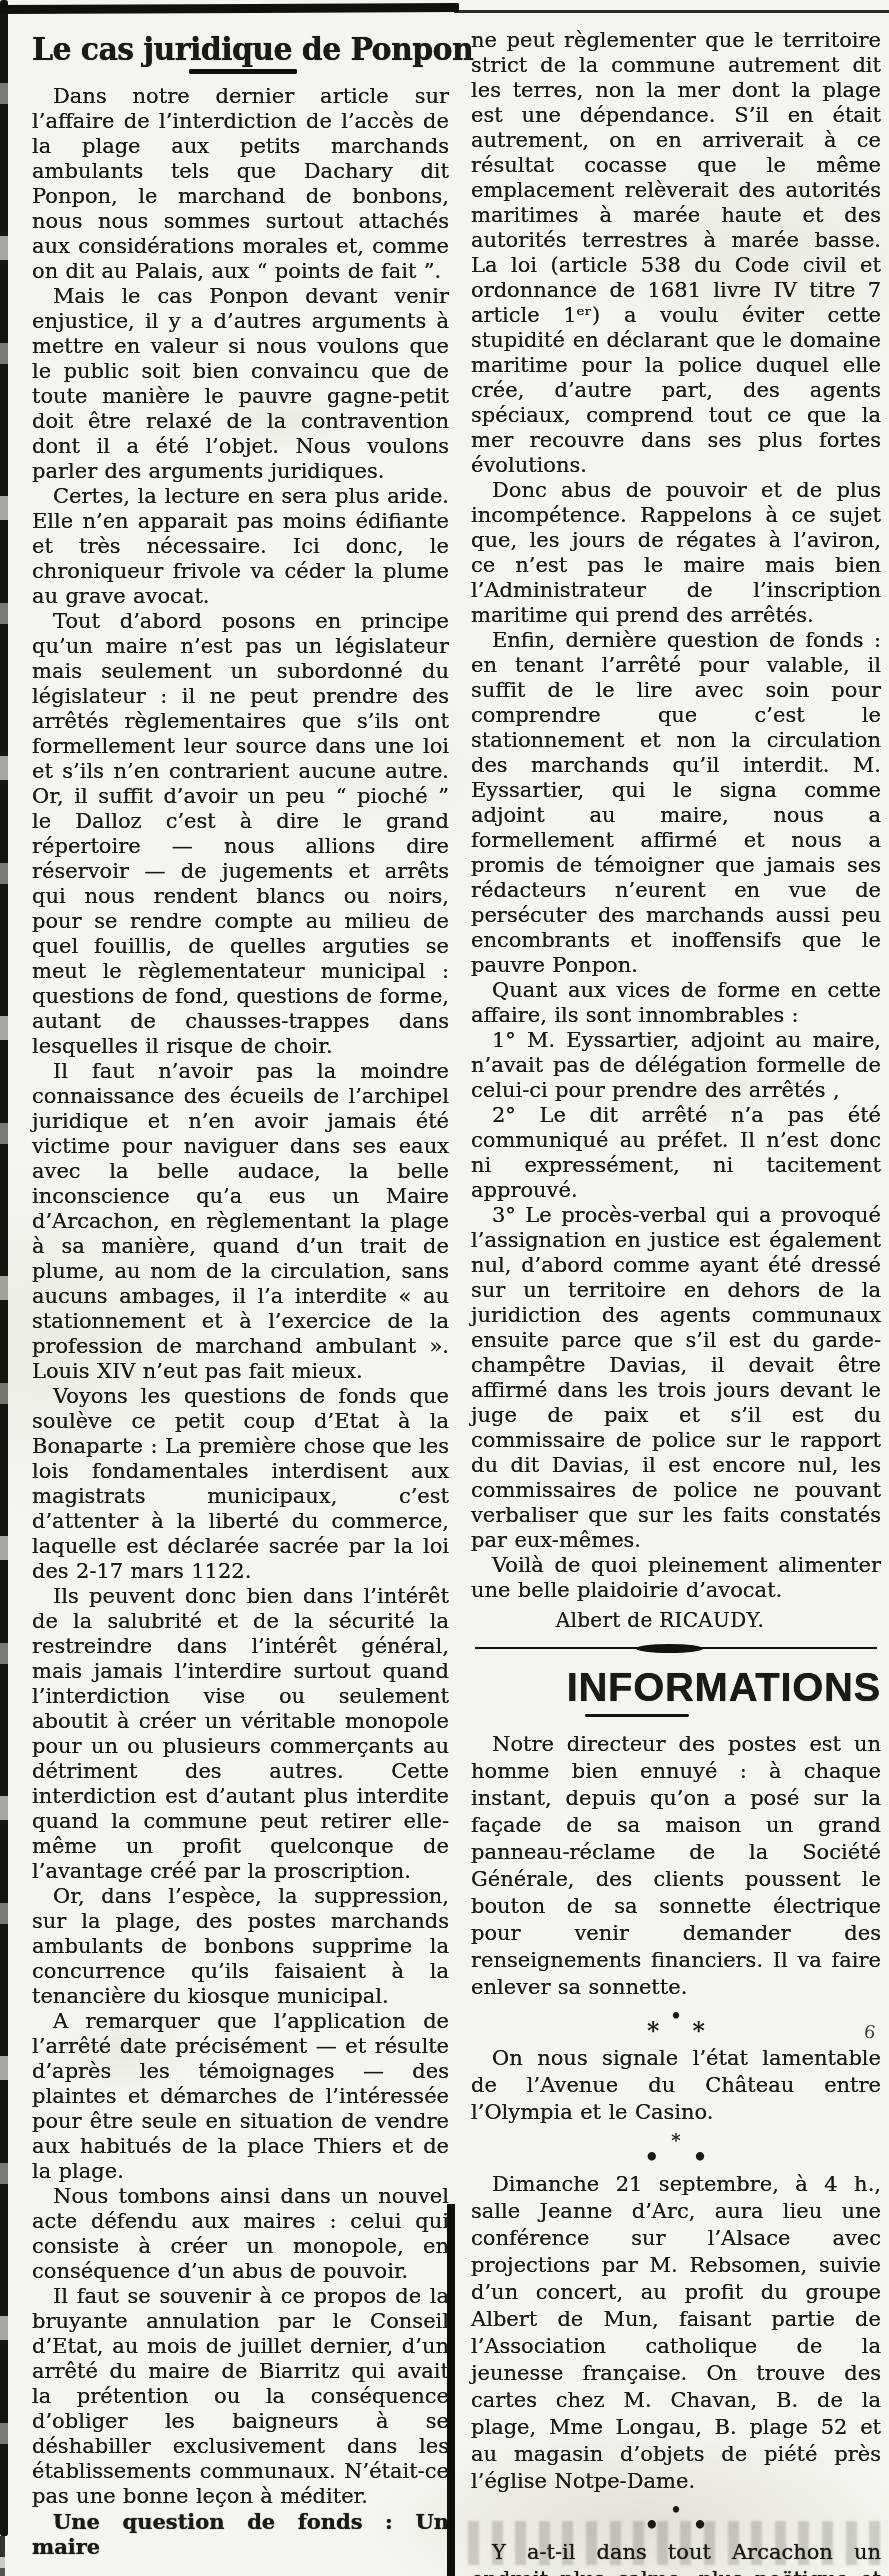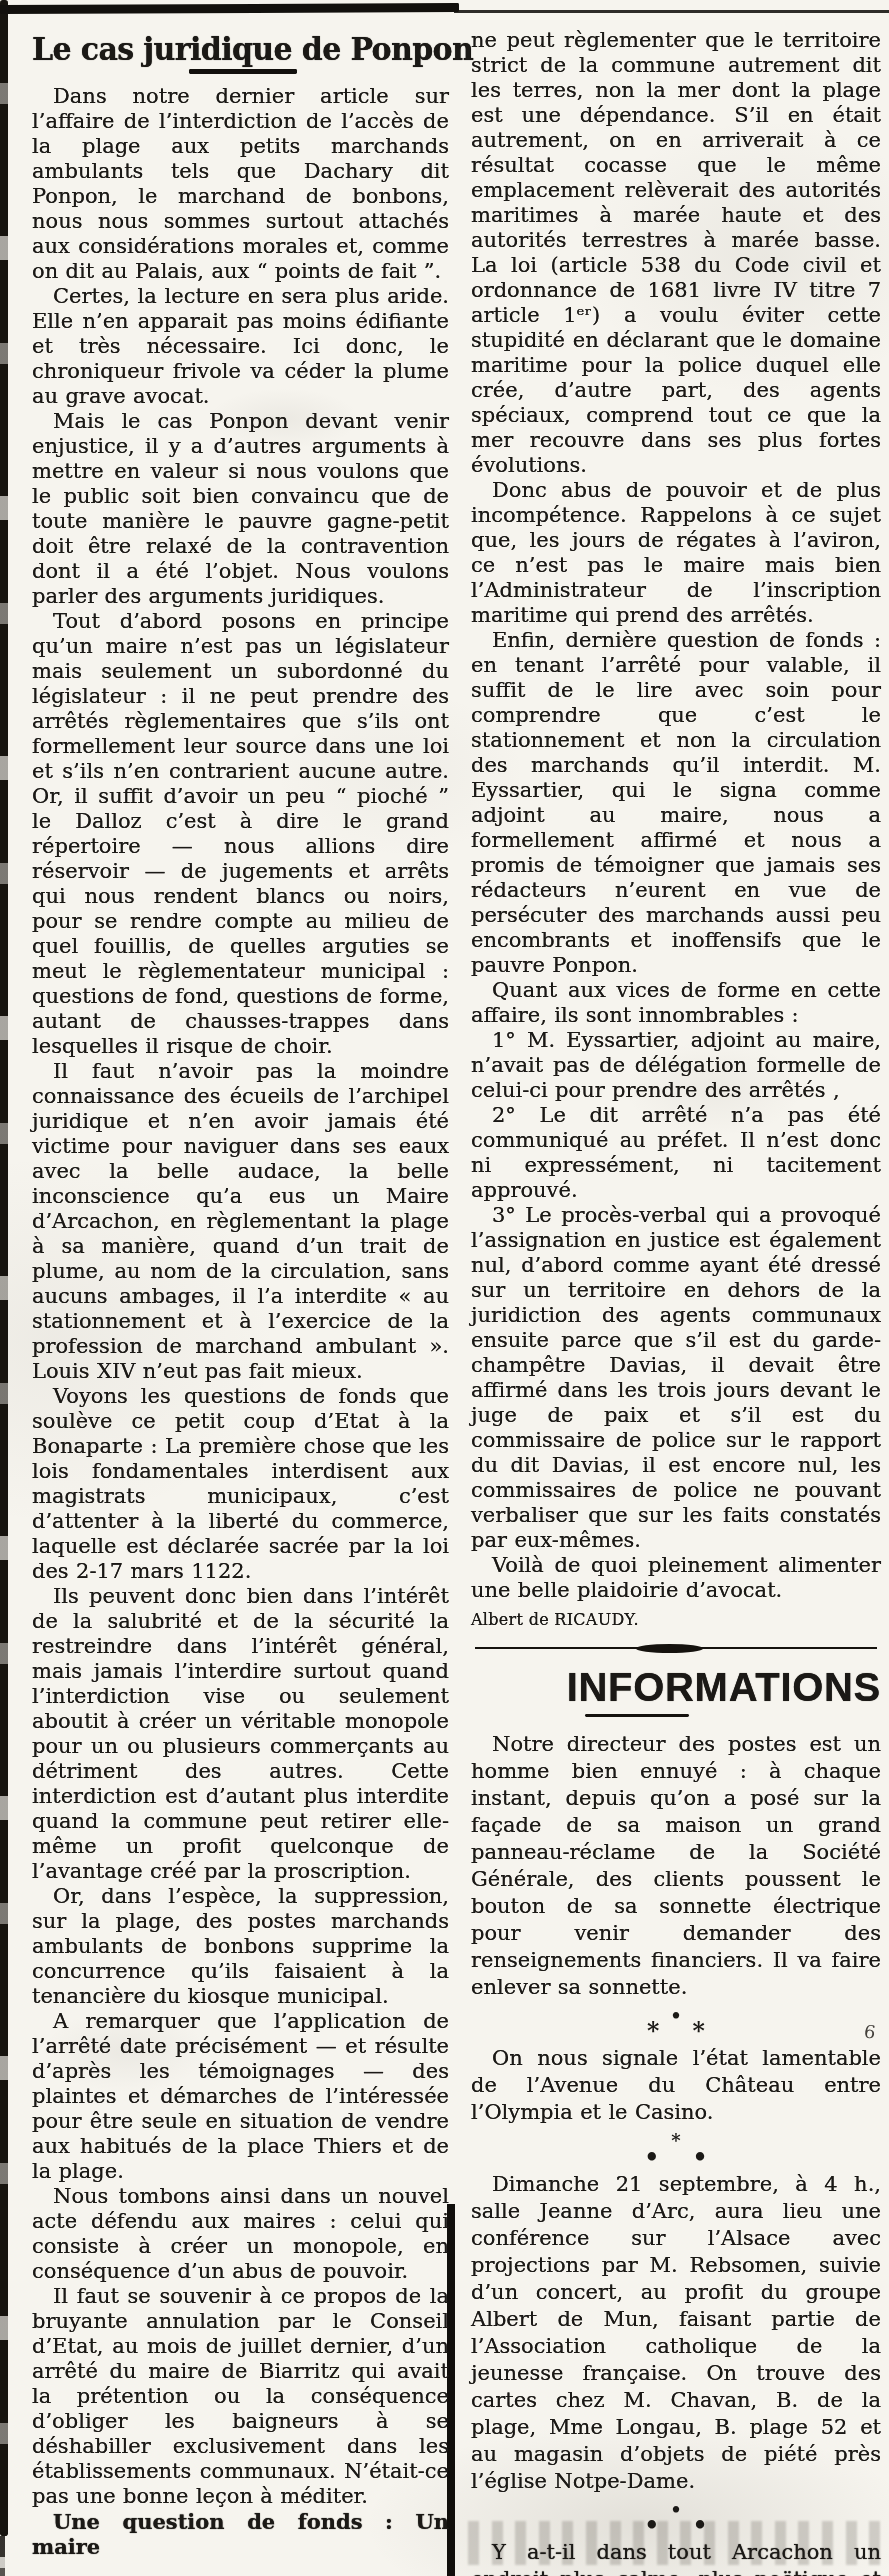--- a/index.html
+++ b/index.html
@@ -66,22 +66,22 @@
     transform:scaleX(.94);transform-origin:left center;
     text-shadow:0 0 0.8px #17140f;
   }
   .headline-underline{
     width:108px;height:4.9px;background:#12100d;
     margin:2.1px 0 9.7px 157px;border-radius:1.4px;
   }
   
   .signature{
     margin:4.2px 0 0 0;
-    font-size:16px;line-height:26px;
-    text-align:left;text-indent:0;
+    font-size:20px;line-height:26px;
+    text-align:center;text-indent:0;
     padding-right:32px;letter-spacing:0.3px;
     text-shadow:0 0 0.6px rgba(27,25,22,.9);
   }
   .fancy-rule{position:relative;height:14px;margin:8.3px 0 2.8px 0;}
   .fancy-rule .bar{position:absolute;left:1%;right:1%;top:5.5px;height:2.1px;background:#15120e;}
   .fancy-rule .lens{
     position:absolute;left:50%;top:2.1px;width:67px;height:9px;margin-left:-40px;
     background:#15120e;border-radius:50%;
   }
   .info-heading{
@@ -130,22 +130,22 @@
   <div class="stain stain-a"></div>
   <div class="stain stain-b"></div>
   <div class="stain stain-c"></div>
   <div class="bottom-smudge"></div>
   <span class="stray-mark">6</span>
 
   <div class="col col-left">
     <h1 class="headline">Le cas juridique de Ponpon</h1>
     <div class="headline-underline"></div>
     <p class="para">Dans notre dernier article sur l’affaire de l’interdiction de l’accès de la plage aux petits marchands ambulants tels que Dachary dit Ponpon, le marchand de bonbons, nous nous sommes surtout attachés aux considérations morales et, comme on dit au Palais, aux “ points de fait ”.</p>
+    <p class="para">Mais le cas Ponpon devant venir enjustice, il y a d’autres arguments à mettre en valeur si nous voulons que le public soit bien convaincu que de toute manière le pauvre gagne-petit doit être relaxé de la contravention dont il a été l’objet. Nous voulons parler des arguments juridiques.</p>
     <p class="para">Certes, la lecture en sera plus aride. Elle n’en apparait pas moins édifiante et très nécessaire. Ici donc, le chroniqueur frivole va céder la plume au grave avocat.</p>
-    <p class="para">Mais le cas Ponpon devant venir enjustice, il y a d’autres arguments à mettre en valeur si nous voulons que le public soit bien convaincu que de toute manière le pauvre gagne-petit doit être relaxé de la contravention dont il a été l’objet. Nous voulons parler des arguments juridiques.</p>
     <p class="para">Tout d’abord posons en principe qu’un maire n’est pas un législateur mais seulement un subordonné du législateur : il ne peut prendre des arrêtés règlementaires que s’ils ont formellement leur source dans une loi et s’ils n’en contrarient aucune autre. Or, il suffit d’avoir un peu “ pioché ” le Dalloz c’est à dire le grand répertoire — nous allions dire réservoir — de jugements et arrêts qui nous rendent blancs ou noirs, pour se rendre compte au milieu de quel fouillis, de quelles arguties se meut le règlementateur municipal : questions de fond, questions de forme, autant de chausses-trappes dans lesquelles il risque de choir.</p>
     <p class="para">Il faut n’avoir pas la moindre connaissance des écueils de l’archipel juridique et n’en avoir jamais été victime pour naviguer dans ses eaux avec la belle audace, la belle inconscience qu’a eus un Maire d’Arcachon, en règlementant la plage à sa manière, quand d’un trait de plume, au nom de la circulation, sans aucuns ambages, il l’a interdite « au stationnement et à l’exercice de la profession de marchand ambulant ». Louis XIV n’eut pas fait mieux.</p>
     <p class="para">Voyons les questions de fonds que soulève ce petit coup d’Etat à la Bonaparte : La première chose que les lois fondamentales interdisent aux magistrats municipaux, c’est d’attenter à la liberté du commerce, laquelle est déclarée sacrée par la loi des 2-17 mars 1122.</p>
     <p class="para">Ils peuvent donc bien dans l’intérêt de la salubrité et de la sécurité la restreindre dans l’intérêt général, mais jamais l’interdire surtout quand l’interdiction vise ou seulement aboutit à créer un véritable monopole pour un ou plusieurs commerçants au détriment des autres. Cette interdiction est d’autant plus interdite quand la commune peut retirer elle-même un profit quelconque de l’avantage créé par la proscription.</p>
     <p class="para">Or, dans l’espèce, la suppression, sur la plage, des postes marchands ambulants de bonbons supprime la concurrence qu’ils faisaient à la tenancière du kiosque municipal.</p>
     <p class="para">A remarquer que l’application de l’arrêté date précisément — et résulte d’après les témoignages — des plaintes et démarches de l’intéressée pour être seule en situation de vendre aux habitués de la place Thiers et de la plage.</p>
     <p class="para">Nous tombons ainsi dans un nouvel acte défendu aux maires : celui qui consiste à créer un monopole, en conséquence d’un abus de pouvoir.</p>
     <p class="para">Il faut se souvenir à ce propos de la bruyante annulation par le Conseil d’Etat, au mois de juillet dernier, d’un arrêté du maire de Biarritz qui avait la prétention ou la conséquence d’obliger les baigneurs à se déshabiller exclusivement dans les établissements communaux. N’était-ce pas une bonne leçon à méditer.</p>
     <p class="para catchline">Une question de fonds : Un maire</p>
   </div>

